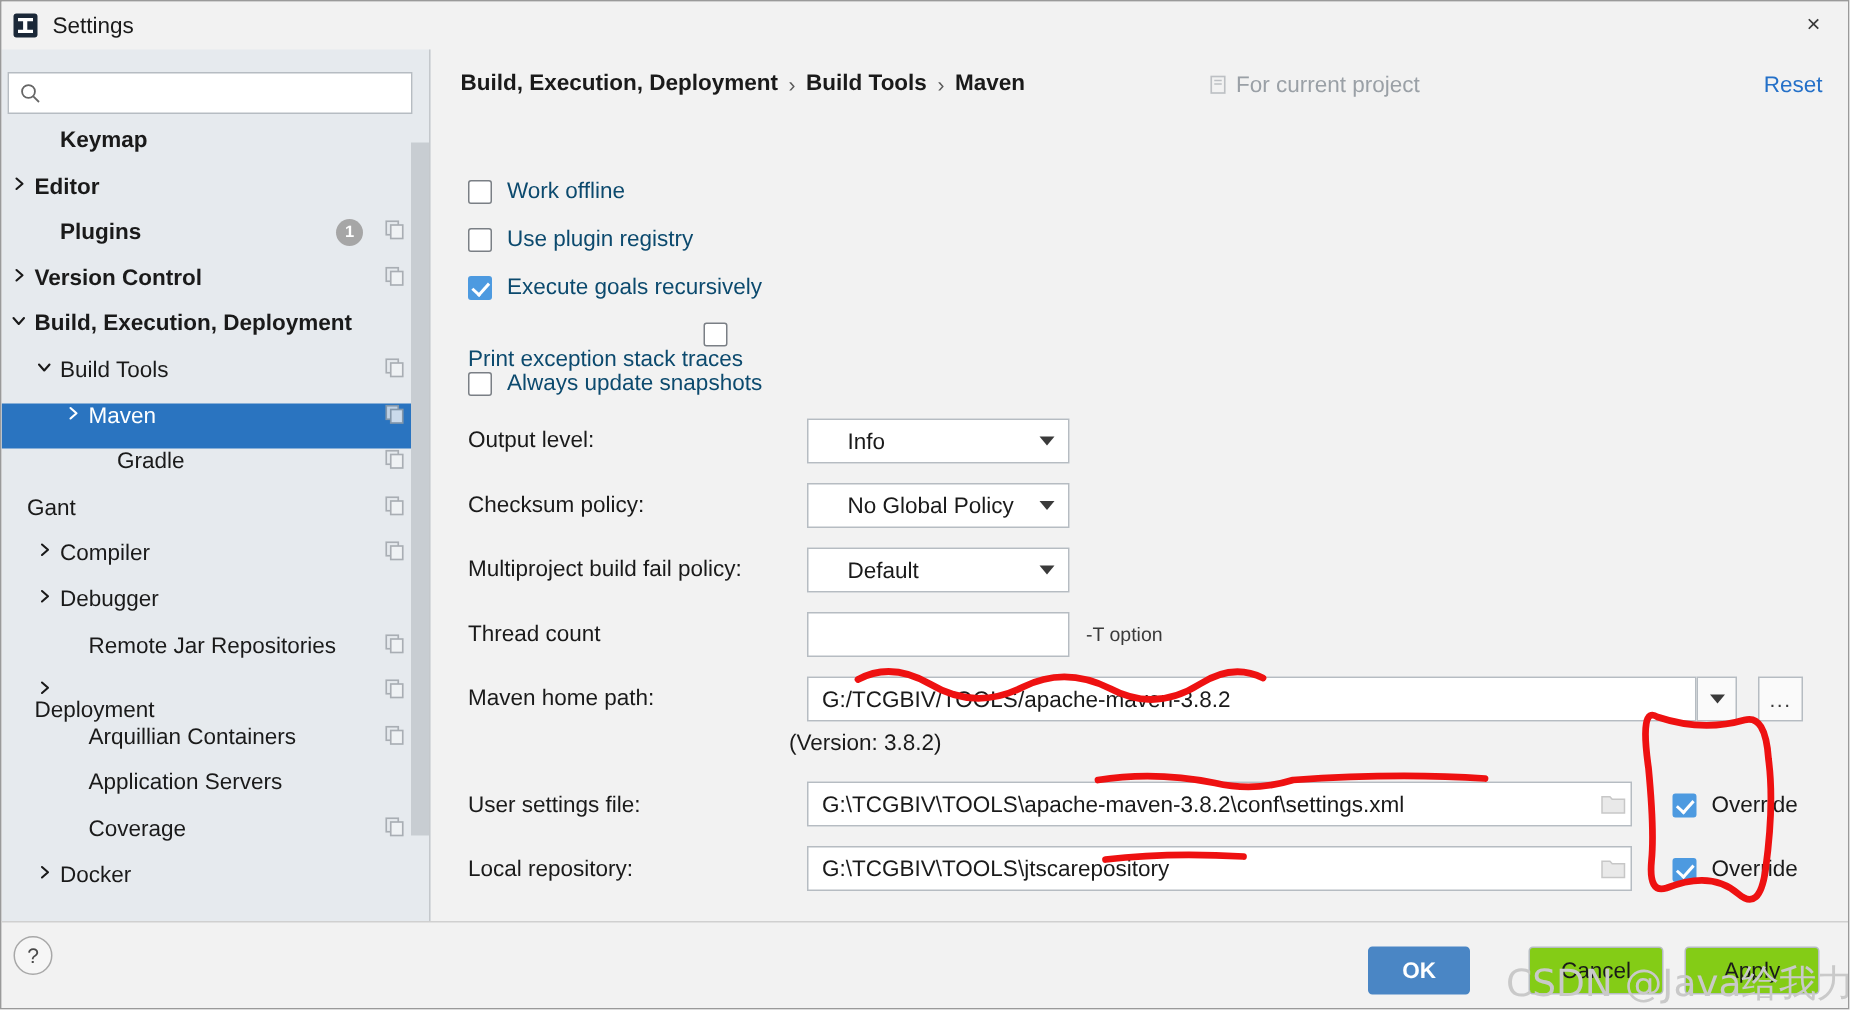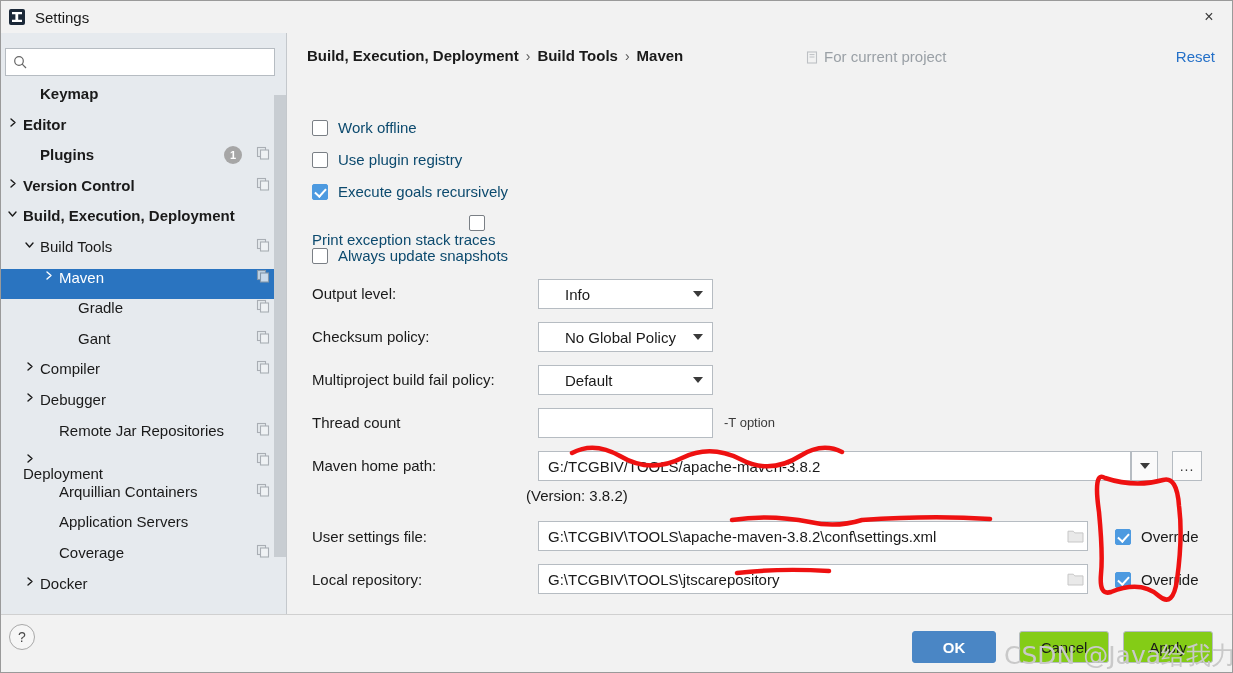--- a/index.html
+++ b/index.html
@@ -385,21 +385,21 @@
             </svg></span>
         </div>
         <div class="tree-row" style="padding-left: 60px;">
           <span class="arrow"></span>
           <span class="tree-label">Gradle</span>
           <span class="copy-icon"><svg viewBox="0 0 14 14" width="14" height="14">
               <rect x="1.5" y="1.5" width="8" height="9" fill="#e6eaee" stroke="#9aa0a6" stroke-width="1.1"></rect>
               <rect x="4.5" y="4" width="8" height="9" fill="#f2f4f6" stroke="#9aa0a6" stroke-width="1.1"></rect>
             </svg></span>
         </div>
-        <div class="tree-row" style="padding-left: 60px;">
+        <div class="tree-row" style="">
           <span class="arrow"></span>
           <span class="tree-label">Gant</span>
           <span class="copy-icon"><svg viewBox="0 0 14 14" width="14" height="14">
               <rect x="1.5" y="1.5" width="8" height="9" fill="#e6eaee" stroke="#9aa0a6" stroke-width="1.1"></rect>
               <rect x="4.5" y="4" width="8" height="9" fill="#f2f4f6" stroke="#9aa0a6" stroke-width="1.1"></rect>
             </svg></span>
         </div>
         <div class="tree-row" style="padding-left: 22px;">
           <span class="arrow">
             <svg viewBox="0 0 13 13" width="13" height="13">
@@ -582,21 +582,21 @@
       </svg>
     </span>
     <div class="override" style="left:827px; top:538px;">
       <span class="cb checked"></span>
       <span>Override</span>
     </div>
   </div>
 
   <div class="bottombar">
     <div class="help-btn">?</div>
-    <div class="btn primary" style="left:911px; width:84px;">OK</div>
+    <div class="btn primary" style="left:911px; width:68px;">OK</div>
     <div class="btn" style="left:1018px; width:90px;">Cancel</div>
     <div class="btn" style="left:1122px; width:90px;">Apply</div>
   </div>
 
   <svg class="anno" style="left:0; top:0; width:1233px; height:673px;" viewBox="0 0 1233 673">
 
     <path d="M571 452 q22 -12 48 3 q30 18 62 2 q28 -14 58 1 q30 16 60 -3 q22 -14 42 -4" fill="none" stroke="#ee1111" stroke-width="4.5" stroke-linecap="round"></path>
 
     <path d="M731 519 q38 -6 78 2 q26 6 52 -2 q70 -5 128 -1" fill="none" stroke="#ee1111" stroke-width="4.5" stroke-linecap="round"></path>
 

